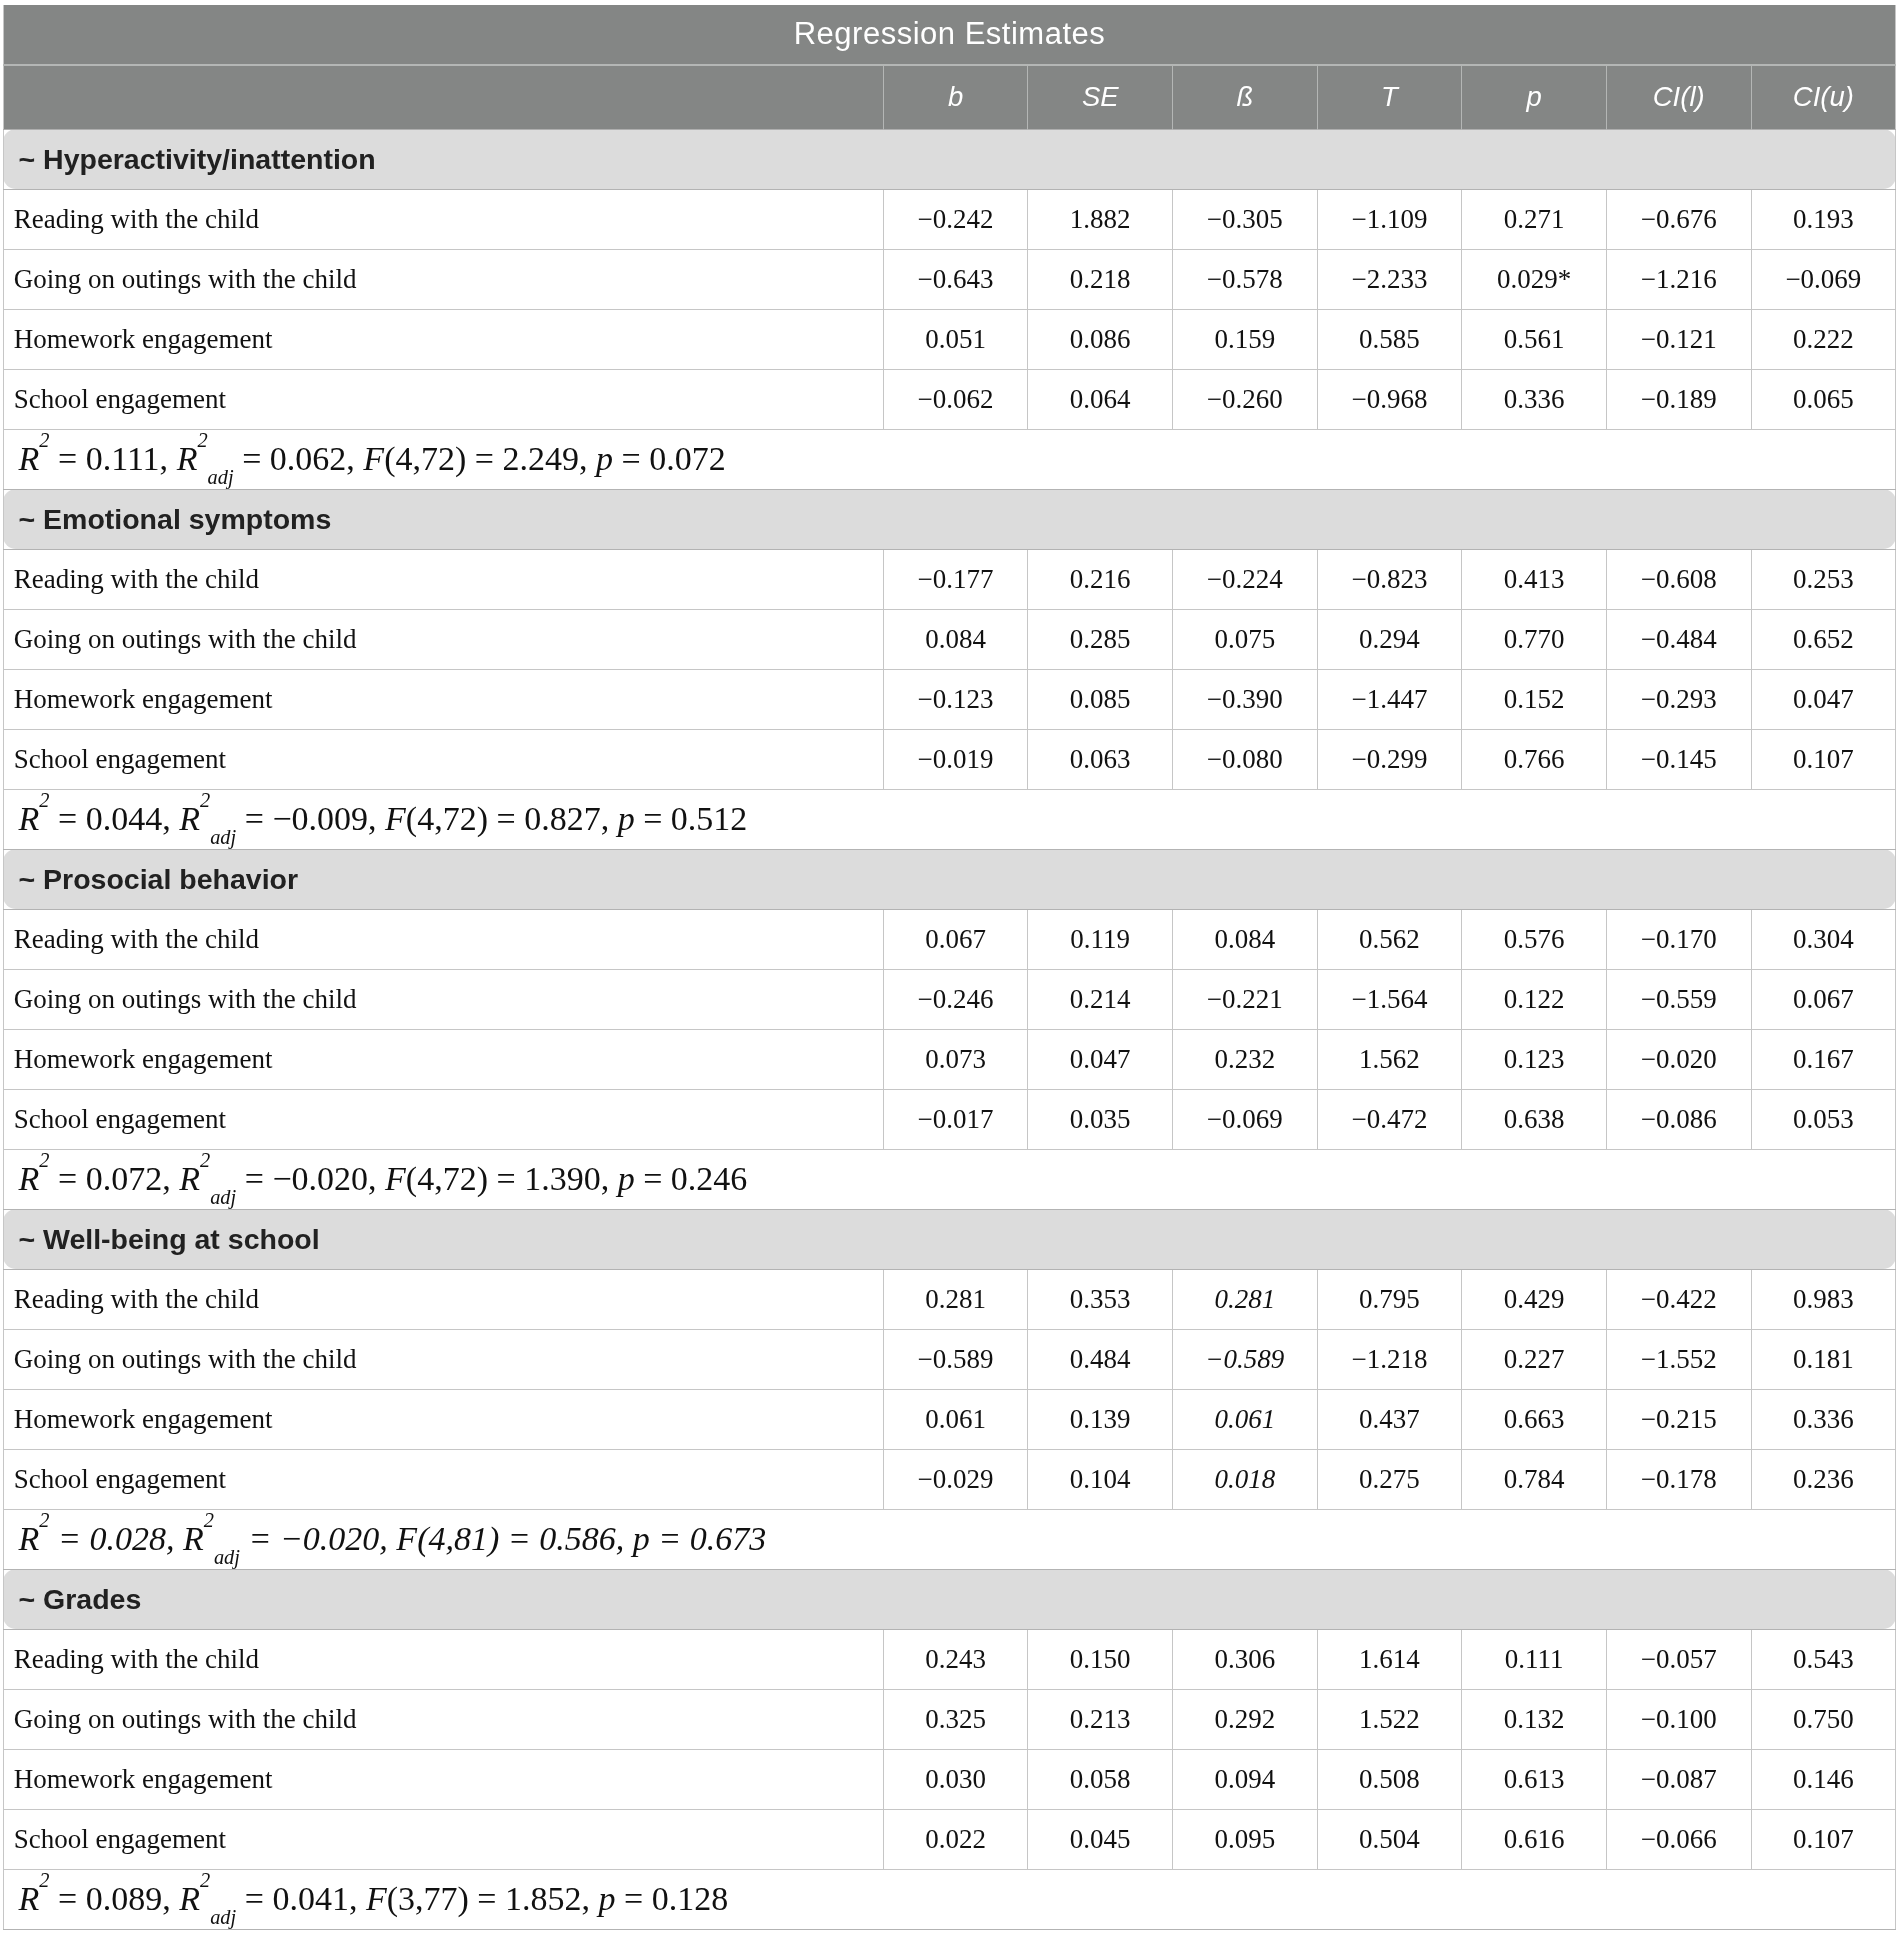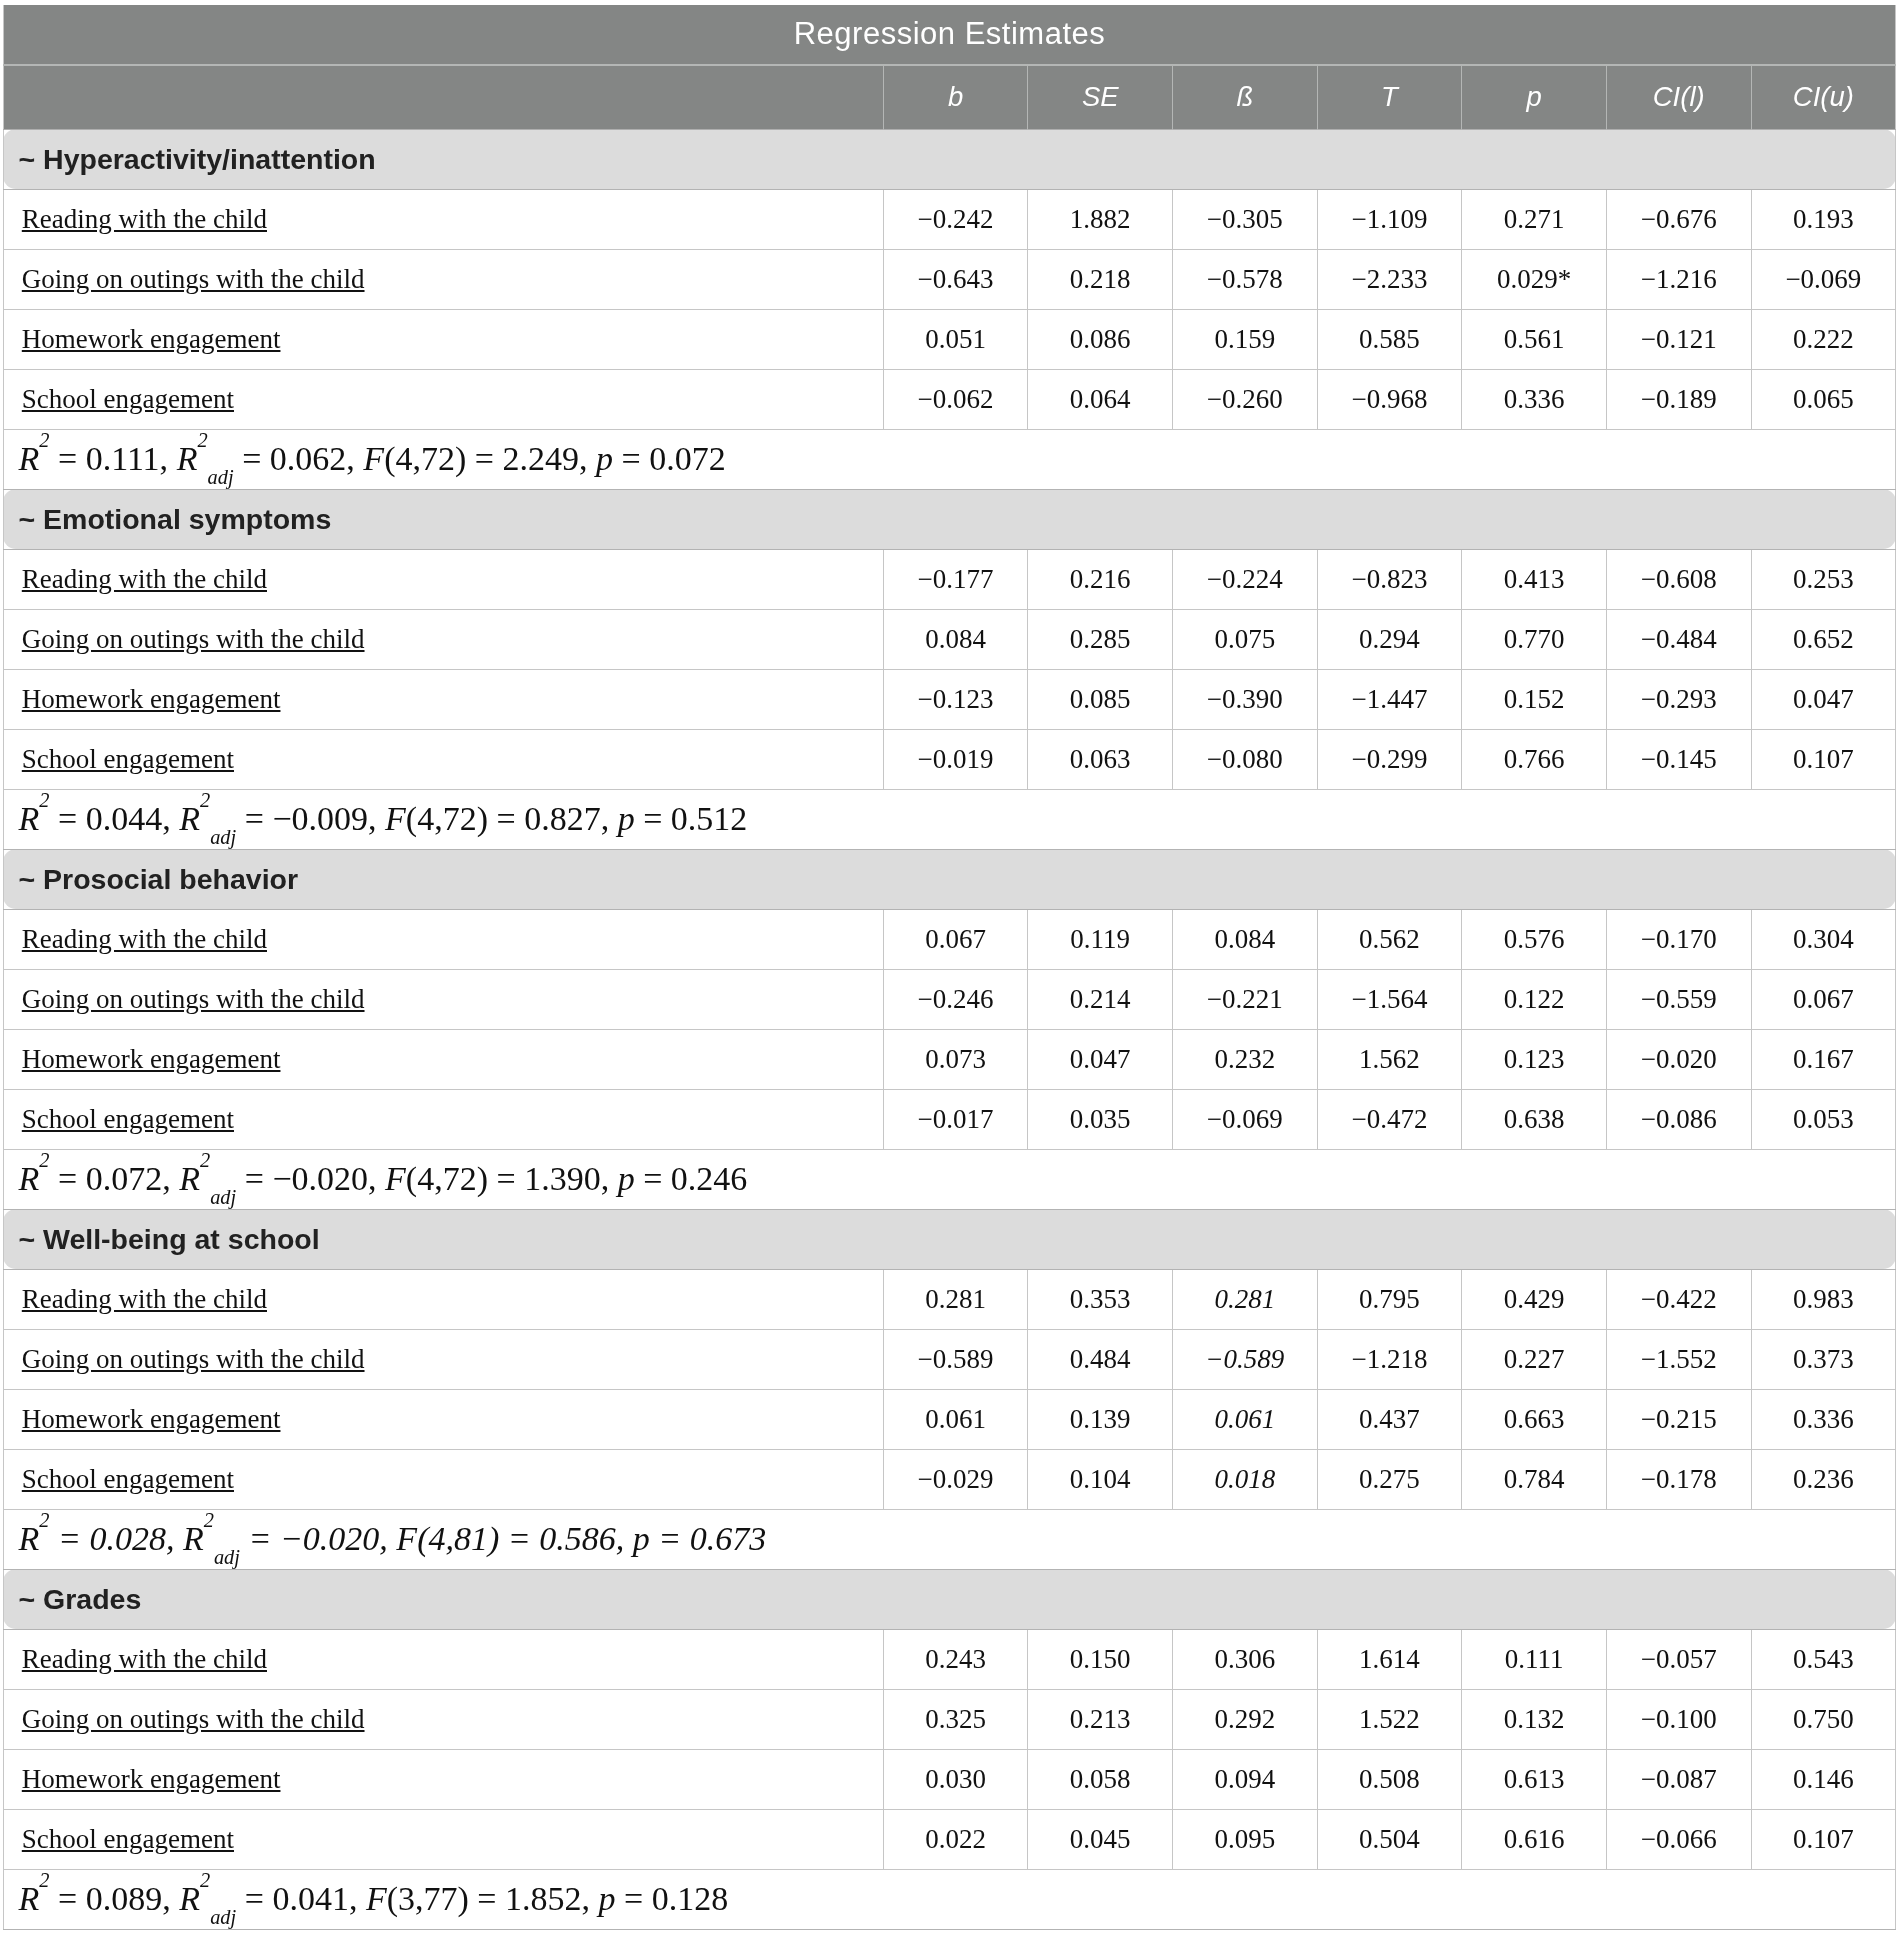--- a/index.html
+++ b/index.html
@@ -34,21 +34,21 @@
   tr.section-row td {
     height: 57px; background: var(--section-bg);
     font-family: "Liberation Sans", sans-serif; font-weight: 600;
     font-size: 28.5px; color: #212121; padding-left: 14.7px;
     border-top: 0.9px solid #aeaeae; border-bottom: 1.8px solid var(--row-border); border-radius: 13px;
   }
   tr.data-row td {
     height: 57px; background: #ffffff;
     font-size: 27px; border: 1.8px solid var(--col-border);
   }
-  tr.data-row td.label { text-align: left; padding-left: 18px; text-decoration: underline; }
+  tr.data-row td.label { text-align: left; padding-left: 10px; }
   tr.data-row td.num { text-align: center; }
   tr.data-row td.num.it { font-style: italic; }
   tr.stats-row td {
     height: 57px; background: #ffffff; padding-left: 14.7px;
     font-size: 34px; border-bottom: 1.8px solid var(--row-border);
   }
   .it { font-style: italic; }
   sup { font-size: 60%; line-height: 0; position: relative; top: -0.55em; }
   sub { font-size: 60%; line-height: 0; position: relative; top: 0.32em; }
   sup.it, sub.it { font-style: italic; }
@@ -237,21 +237,21 @@
           <td class="num">0.983</td>
         </tr>
         <tr class="data-row">
           <td class="label">Going on outings with the child</td>
           <td class="num">−0.589</td>
           <td class="num">0.484</td>
           <td class="num it">−0.589</td>
           <td class="num">−1.218</td>
           <td class="num">0.227</td>
           <td class="num">−1.552</td>
-          <td class="num">0.373</td>
+          <td class="num">0.181</td>
         </tr>
         <tr class="data-row">
           <td class="label">Homework engagement</td>
           <td class="num">0.061</td>
           <td class="num">0.139</td>
           <td class="num it">0.061</td>
           <td class="num">0.437</td>
           <td class="num">0.663</td>
           <td class="num">−0.215</td>
           <td class="num">0.336</td>

